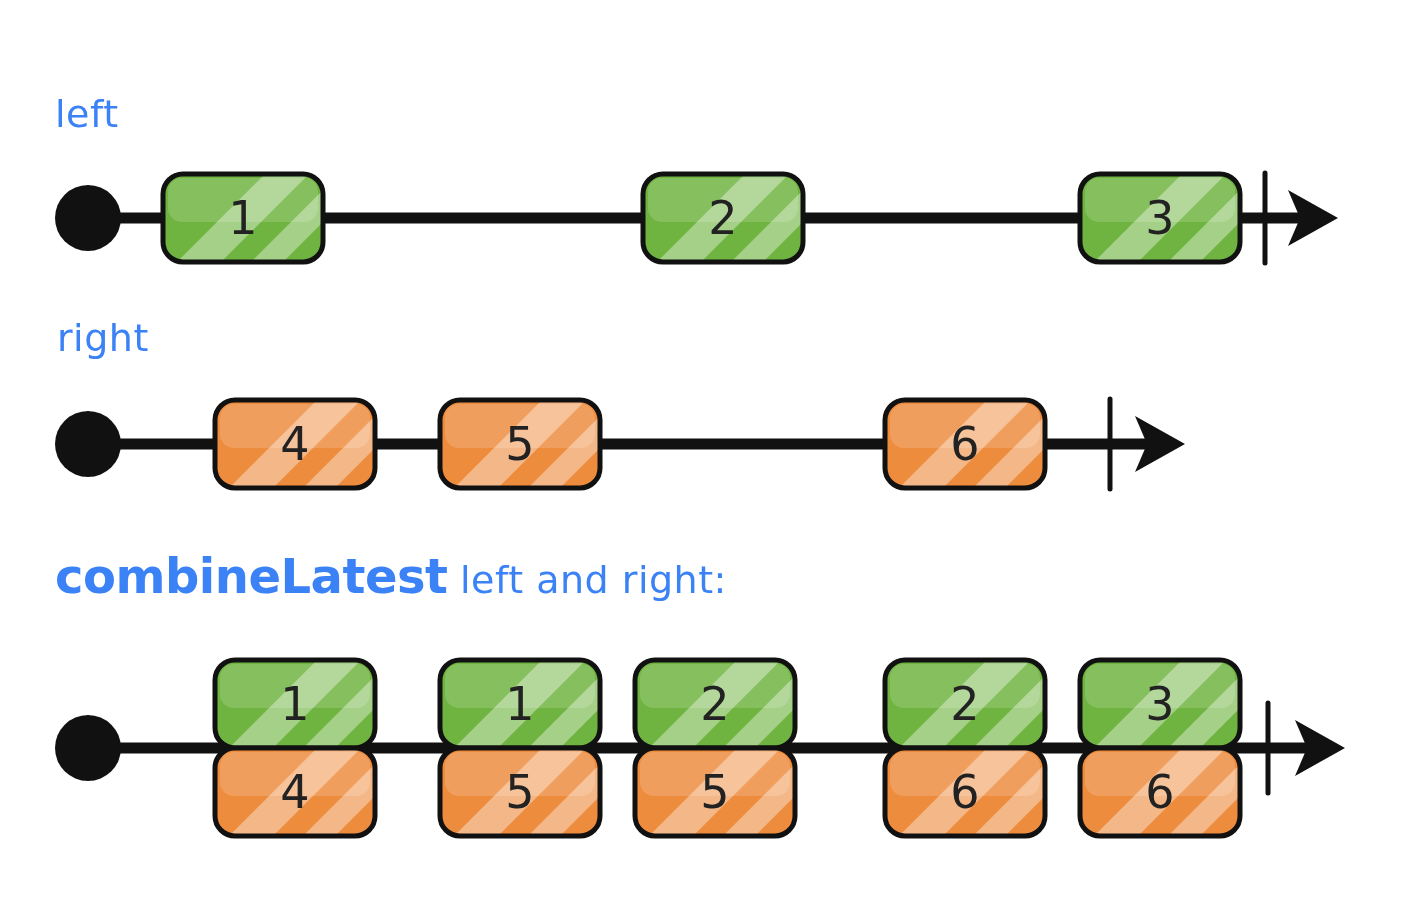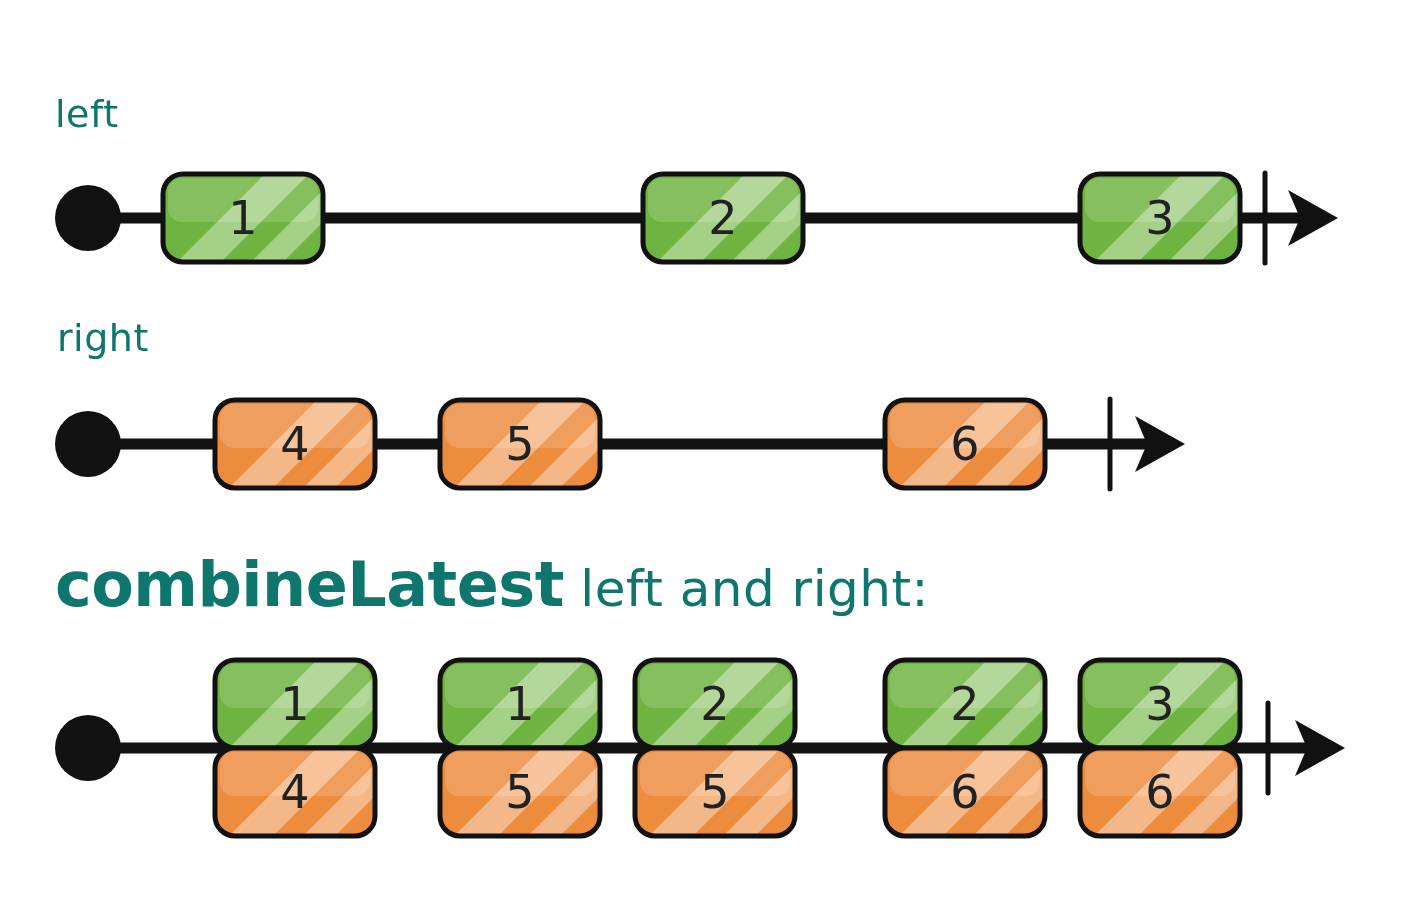--- a/index.html
+++ b/index.html
@@ -12,33 +12,33 @@
     height: 901px;
     position: relative;
     overflow: hidden;
     font-family: "DejaVu Sans", sans-serif;
     color: #161616;
   }
   .stream-label {
     position: absolute;
     font-size: 38px;
     letter-spacing: 0.5px;
-    color: #0f766e;
+    color: #3b82f6;
     white-space: nowrap;
   }
   #label-left  { left: 55px; top: 92px; }
   #label-right { left: 57px; top: 316px; }
   #label-operator { left: 55px; top: 548px; }
   #label-operator .op-name {
     font-weight: bold;
-    font-size: 62px;
+    font-size: 48px;
     letter-spacing: -0.5px;
   }
   #label-operator .op-suffix {
-    font-size: 50px;
+    font-size: 38px;
   }
   #diagram-svg {
     position: absolute;
     left: 0;
     top: 0;
   }
 </style>
 </head>
 <body>
 

